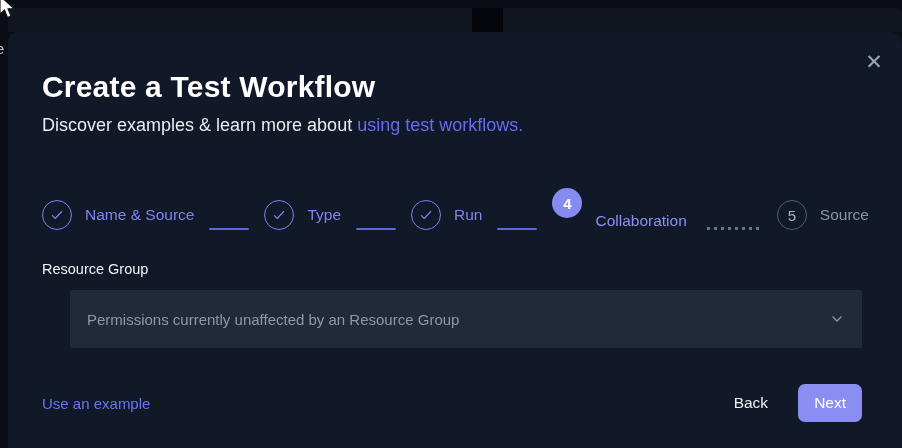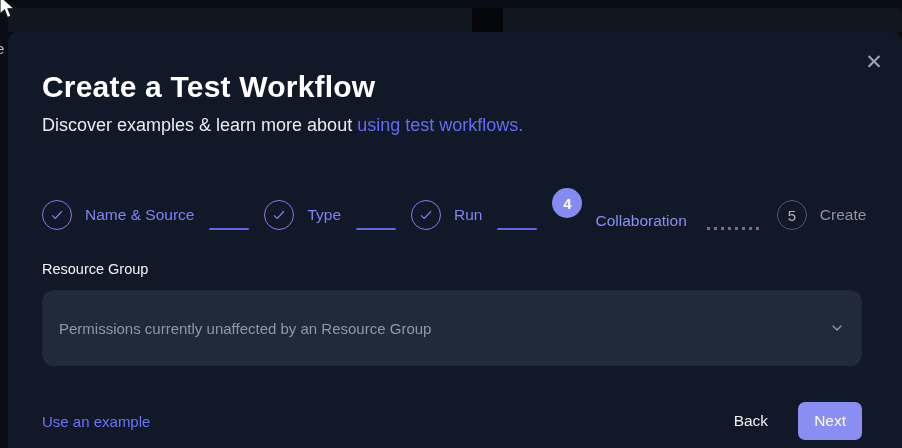--- a/index.html
+++ b/index.html
@@ -74,23 +74,23 @@
   }
   
   .step-description{
     margin:38px 0 0 0;color:#c9d0da;font-size:14.5px;
   }
   .field-label{
     display:block;margin-top:31px;color:#f2f4f8;font-size:14.5px;font-weight:500;
   }
   .select-box{
     margin-top:13px;height:42px;
-    background:#202a3b;border:1px solid #28334600;border-radius:12px;
+    background:#202a3b;border:1px solid #28334600;border-radius:2px;
     display:flex;align-items:center;justify-content:space-between;
-    padding:16px 16px;cursor:pointer;
+    padding:7px 16px;cursor:pointer;margin-left:28px;
   }
   .select-placeholder{color:#8d98a9;font-size:15px;}
   .select-chevron{display:flex;align-items:center;color:#8d98a9;}
   
   .modal-footer{
     margin-top:36px;display:flex;align-items:center;justify-content:space-between;
   }
   .example-link{color:#6e72f5;font-size:15px;font-weight:500;cursor:pointer;}
   .footer-actions{display:flex;align-items:center;}
   .back-btn{
@@ -157,21 +157,21 @@
     <div class="step-line"></div>
 
     <div class="step active">
       <span class="step-circle">4</span>
       <span class="step-label">Collaboration</span>
     </div>
     <div class="step-dots"></div>
 
     <div class="step upcoming">
       <span class="step-circle">5</span>
-      <span class="step-label">Create</span>
+      <span class="step-label">Source</span>
     </div>
 
   </div>
 
 
   <label class="field-label">Resource Group</label>
 
   <div class="select-box">
     <span class="select-placeholder">Permissions currently unaffected by an Resource Group</span>
     <span class="select-chevron">

